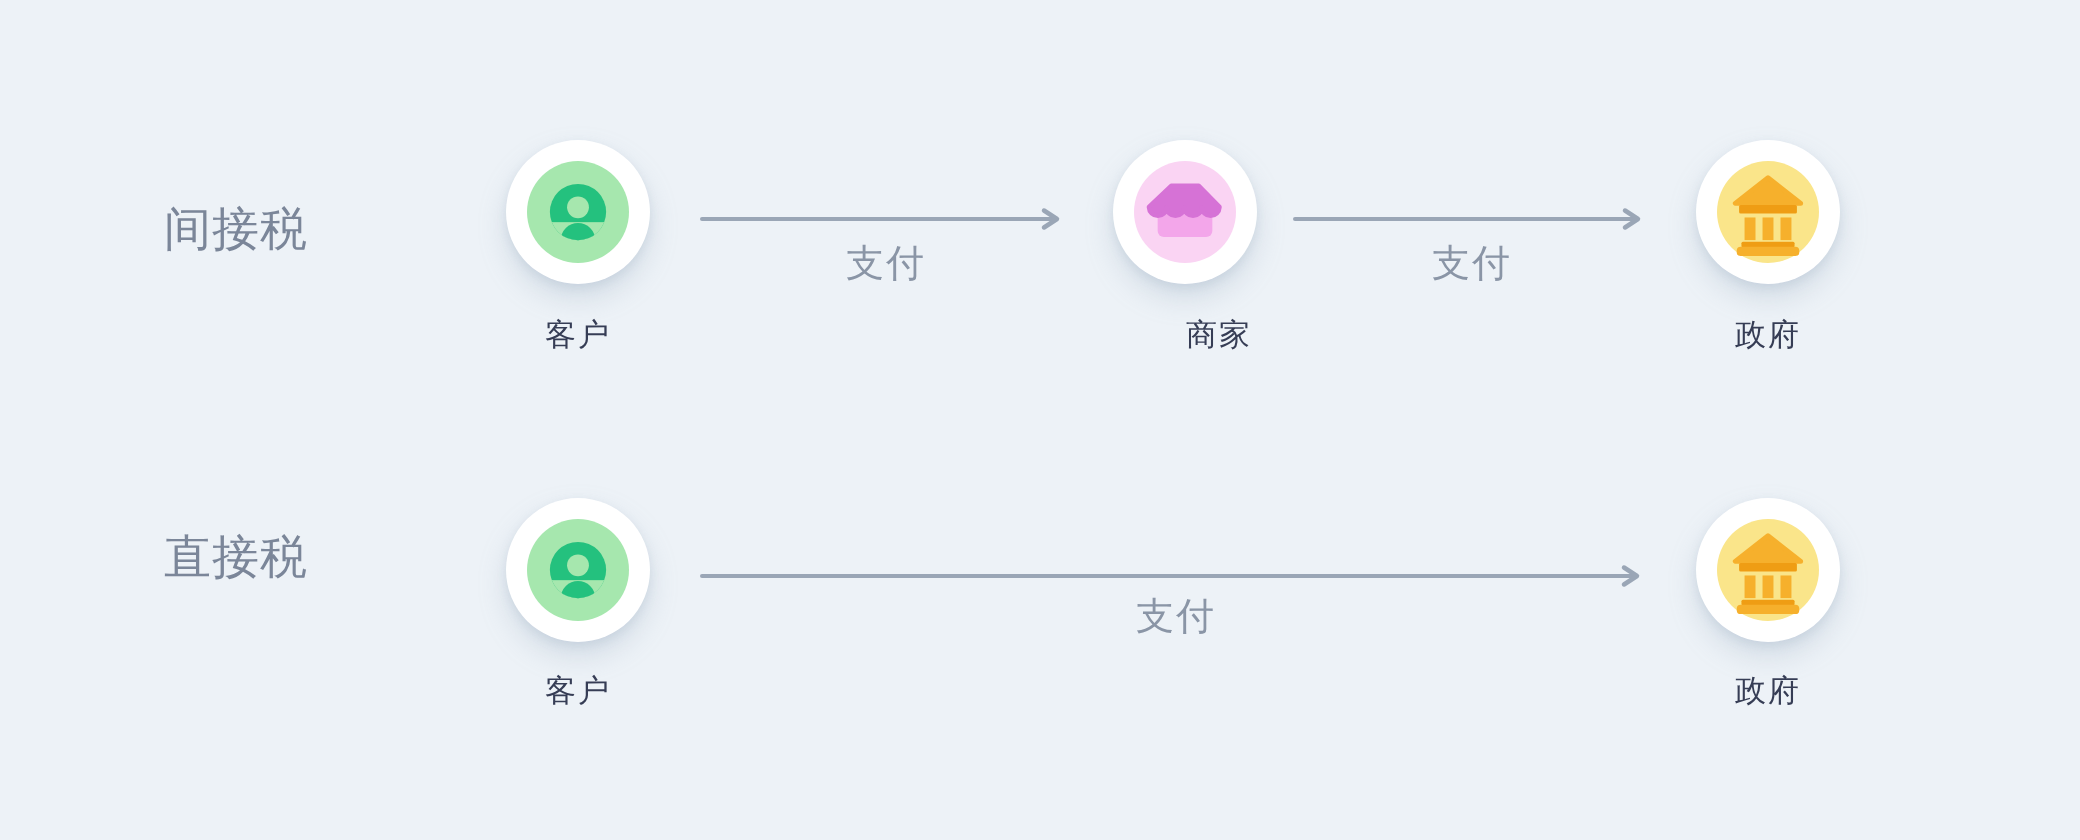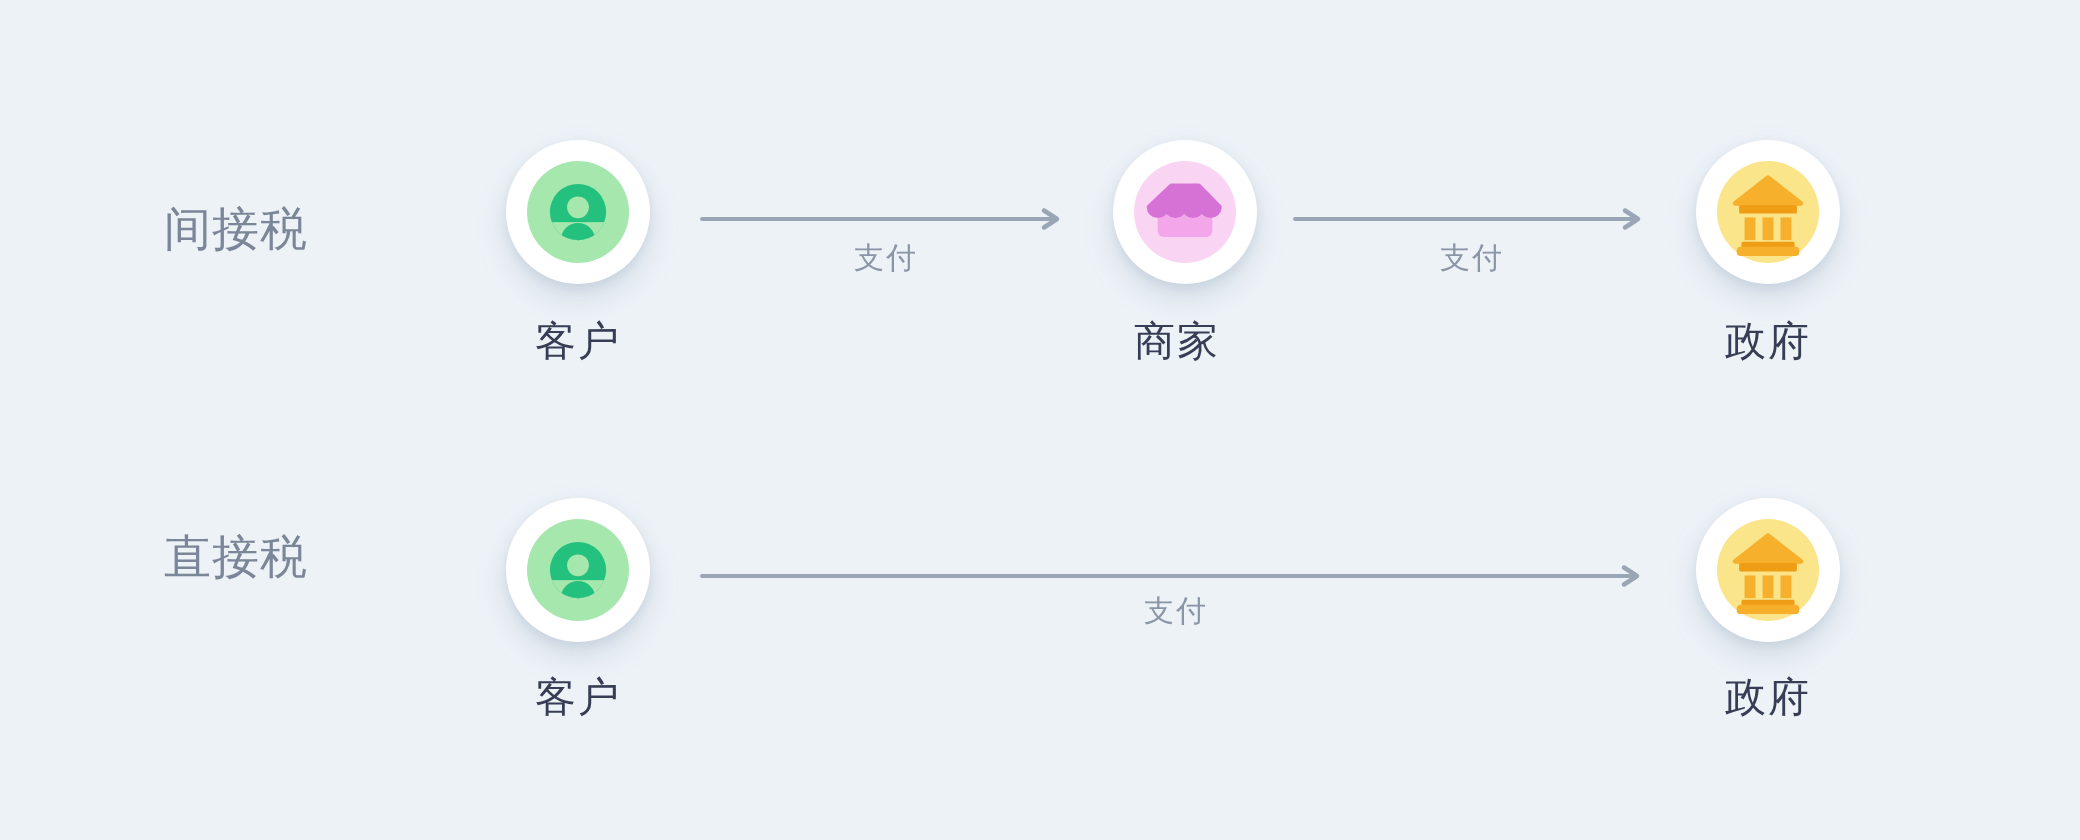--- a/index.html
+++ b/index.html
@@ -38,30 +38,30 @@
     width:102px;height:102px;border-radius:50%;
     display:flex;align-items:center;justify-content:center;
   }
   .inner-customer{background:var(--customer-bg);}
   .inner-merchant{background:var(--merchant-bg);}
   .inner-government{background:var(--government-bg);}
   .inner-circle svg{display:block;}
 
   .node-label{
     position:absolute;transform:translateX(-50%);
-    font-size:41px;font-weight:500;color:var(--node-label);
+    font-size:31px;font-weight:500;color:var(--node-label);
     white-space:nowrap;letter-spacing:2px;
   }
 
   .arrow{position:absolute;overflow:visible;}
   .arrow line,.arrow path{stroke:var(--arrow);}
 
   .arrow-label{
     position:absolute;transform:translateX(-50%);
-    font-size:30px;font-weight:400;color:var(--arrow-label);
+    font-size:38px;font-weight:400;color:var(--arrow-label);
     white-space:nowrap;letter-spacing:2px;
   }
 </style>
 </head>
 <body>
 
 <div id="canvas">
 
   <section>
     <h2 class="row-label" style="left:164px;top:204px">间接税</h2>
@@ -100,21 +100,21 @@
             <rect x="14.5" y="24" width="35" height="24" rx="4" fill="var(--merchant-body)"></rect>
             <path d="M23.2,15.3 L40.8,15.3 L54,28.8 L54,29
                      A5.63,5.63 0 0 1 42.75,29
                      A5.63,5.63 0 0 1 31.5,29
                      A5.63,5.63 0 0 1 20.25,29
                      A5.63,5.63 0 0 1 9,29 L9,28.8 Z" fill="var(--merchant-awning)" stroke="var(--merchant-awning)" stroke-width="3" stroke-linejoin="round"></path>
           </svg>
         </div>
       </div>
     </div>
-    <div class="node-label" style="left:1177px;top:314px">商家</div>
+    <div class="node-label" style="left:1219px;top:314px">商家</div>
 
     <svg class="arrow" style="left:1293px;top:202px" width="360" height="34" fill="none">
       <line x1="2" y1="17" x2="342" y2="17" stroke-width="4" stroke-linecap="round"></line>
       <path d="M332,8.5 L345,17 L332,25.5" stroke-width="4.5" stroke-linecap="round" stroke-linejoin="round"></path>
     </svg>
     <div class="arrow-label" style="left:1472px;top:238px">支付</div>
 
     <div class="node" style="left:1768px;top:212px">
       <div class="node-circle">
         <div class="inner-circle inner-government">

